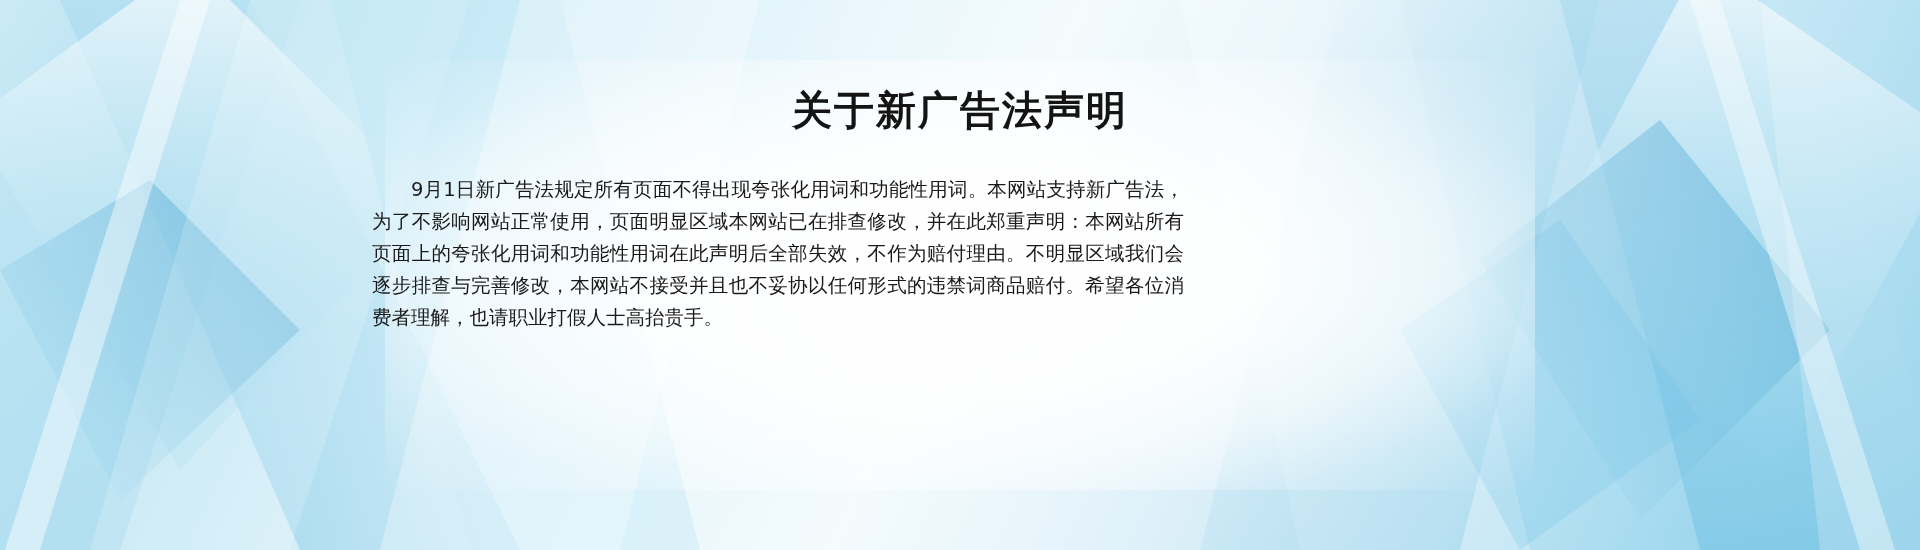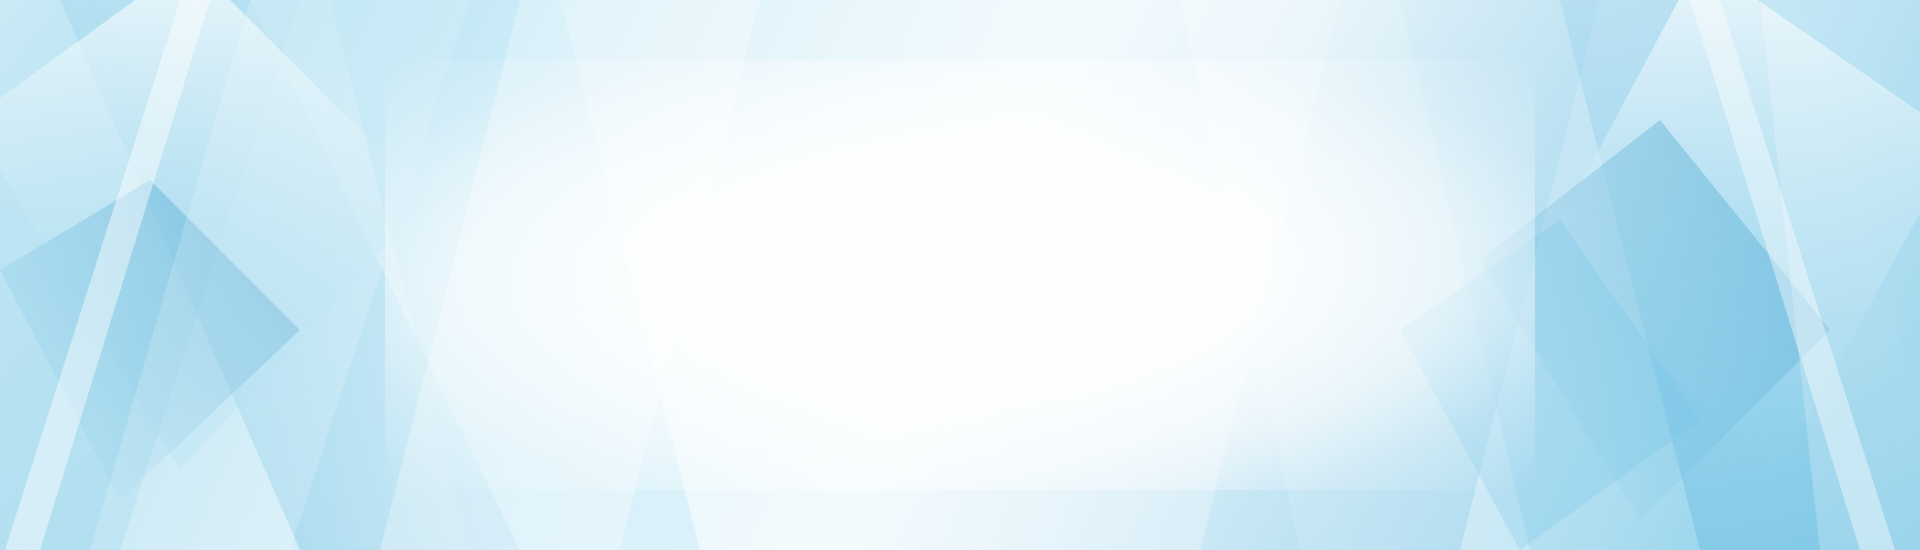--- a/index.html
+++ b/index.html
@@ -149,17 +149,19 @@
     <polygon points="1760,0 1960,0 1960,550 1820,550" fill="#ffffff" opacity="0.22"></polygon>
     <polygon points="1400,330 1560,220 1700,420 1520,550" fill="#6fc3e6" opacity="0.25"></polygon>
 
     <polygon points="180,0 210,0 40,550 5,550" fill="#ffffff" opacity="0.45"></polygon>
     <polygon points="1690,0 1720,0 1895,550 1860,550" fill="#ffffff" opacity="0.40"></polygon>
   </svg>
 
   <div class="glow"></div>
 
   <div id="content">
+    <div id="title">关于新广告法声明</div>
 
     <div id="body-text">
+      <p id="para-1">9月1日新广告法规定所有页面不得出现夸张化用词和功能性用词。本网站支持新广告法，为了不影响网站正常使用，页面明显区域本网站已在排查修改，并在此郑重声明：本网站所有页面上的夸张化用词和功能性用词在此声明后全部失效，不作为赔付理由。不明显区域我们会逐步排查与完善修改，本网站不接受并且也不妥协以任何形式的违禁词商品赔付。希望各位消费者理解，也请职业打假人士高抬贵手。</p>
     </div>
   </div>
 </div>
 
 </body></html>

